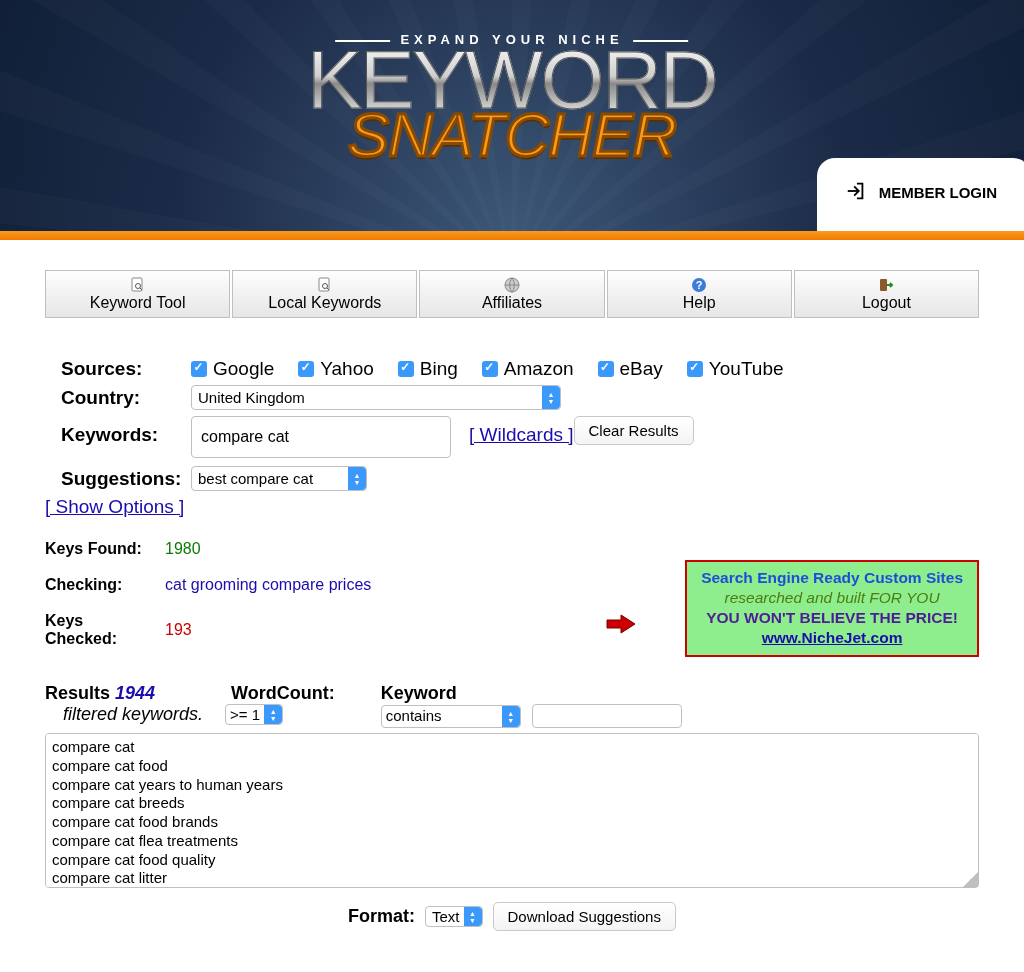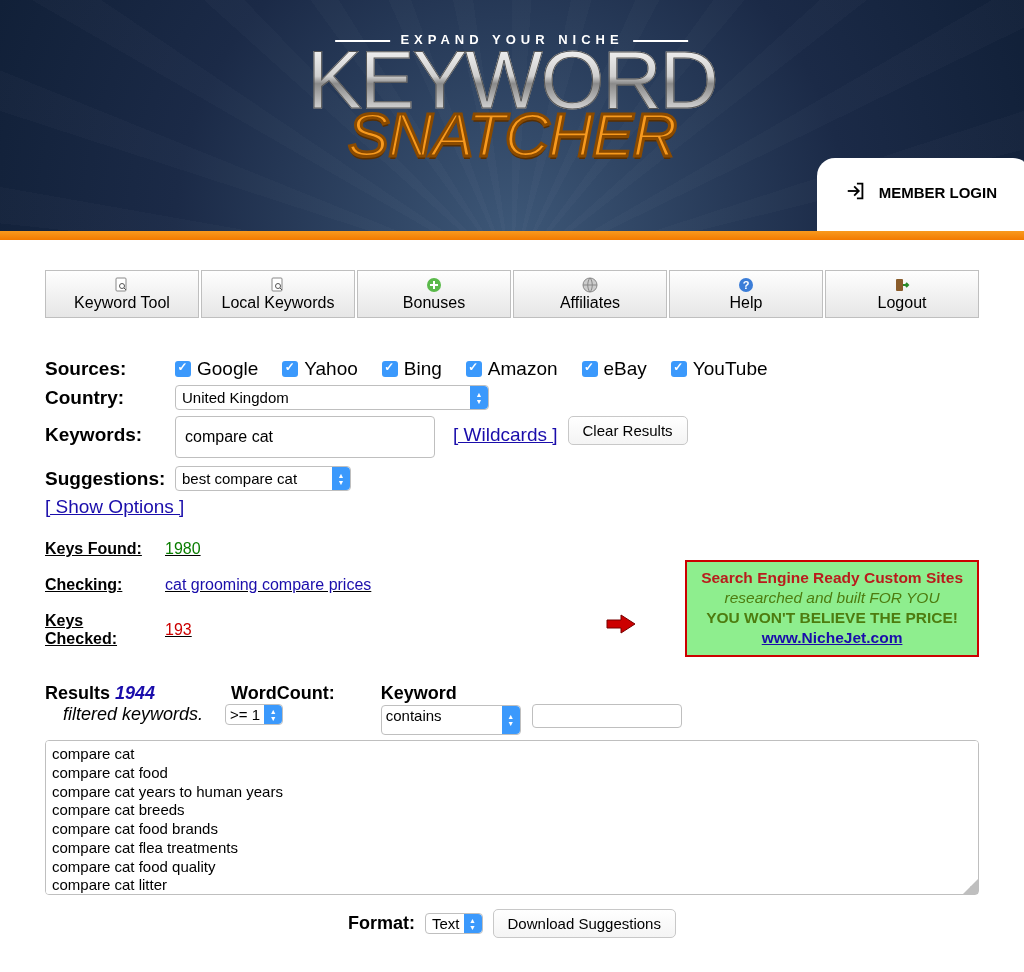--- a/index.html
+++ b/index.html
@@ -19,40 +19,40 @@
     -webkit-text-stroke:3px #8a4a00;letter-spacing:-1px;font-style:italic;margin-top:-8px;
     text-shadow:0 3px 0 #5a2f00;}
   .login-tab{position:absolute;right:-7px;bottom:-24px;background:#fff;padding:22px 34px 50px 28px;border-radius:18px 18px 0 0;display:flex;align-items:center;gap:12px;font-weight:bold;font-size:15px;}
   .login-icon svg{width:22px;height:22px;}
   .nav-row{display:flex;gap:2px;margin:30px 45px 0;}
   .nav-btn{flex:1;border:1px solid #bfbfbf;background:linear-gradient(#fefefe,#e6e6e6);padding:6px 0 5px;text-align:center;cursor:pointer;}
   .nav-btn .ic{display:block;margin:0 auto 1px;width:16px;height:16px;}
   .nav-btn span{font-size:16px;}
   .panel{margin:40px 45px 10px;}
   .row{display:flex;align-items:center;margin-bottom:5px;}
-  .lbl{font-weight:bold;width:130px;font-size:19px;}
+  .lbl{font-weight:bold;width:130px;font-size:19px;margin-left:16px;}
   .cb{display:inline-flex;align-items:center;margin-right:24px;font-size:19px;}
   .cb input{appearance:none;width:16px;height:16px;border-radius:3px;background:#3b99fc;margin-right:6px;position:relative;}
   .cb input:checked::after{content:"✓";color:#fff;font-size:12px;position:absolute;left:2.5px;top:-1px;font-weight:bold;}
   select.mac, .sel-wrap{border:1px solid #bfbfbf;border-radius:4px;padding:3px 20px 3px 6px;font-size:15px;background:#fff;position:relative;}
   .sel-wrap{display:inline-flex;align-items:center;background:#fff;}
   .sel-arrow{position:absolute;right:0;top:0;bottom:0;width:18px;background:#3b99fc;border-radius:0 4px 4px 0;color:#fff;font-size:7px;display:flex;flex-direction:column;align-items:center;justify-content:center;gap:0;}
   input[type=text],textarea{border:1px solid #bfbfbf;border-radius:4px;padding:6px 9px;font-size:16px;font-family:inherit;}
   .link{color:#1a0dab;text-decoration:underline;font-size:19px;}
   .btn{border:1px solid #c8c8c8;border-radius:5px;background:linear-gradient(#fff,#f4f4f4);padding:5px 14px;font-size:15px;cursor:pointer;}
   .status-block{display:flex;align-items:flex-start;gap:24px;margin-top:22px;}
-  .status-tbl .srow{display:flex;margin-bottom:18px;align-items:center;text-decoration:underline;}
+  .status-tbl .srow{display:flex;margin-bottom:18px;align-items:center;}
   .status-tbl .slbl{font-weight:bold;width:120px;font-size:16px;}
   .green{color:#0a7d00;}
   .blue{color:#1a0dab;}
   .red{color:#cc0000;}
   .promo{margin-left:auto;border:2px solid #cc0000;background:#8eee8e;padding:6px 14px;text-align:center;font-weight:bold;font-size:15.5px;line-height:1.3;}
-  .promo .t1{color:#b91c1c;}
+  .promo .t1{color:#1d4ed8;}
   .promo .t2{font-style:italic;color:#4d7c0f;font-weight:normal;}
-  .promo .t3{color:#4d7c0f;}
+  .promo .t3{color:#4c1d95;}
   .promo a{color:#1a0dab;}
   .arrow-icon{width:32px;height:22px;align-self:center;}
   .results-hdr{display:flex;align-items:flex-start;gap:6px;margin-top:18px;margin-bottom:5px;font-size:18px;}
   .results-hdr .rh1{font-weight:bold;}
   .results-hdr .rh2{font-weight:bold;font-style:italic;color:#1a0dab;}
   .results-hdr .fk{font-style:italic;margin-left:18px;}
   .results-hdr .wc{font-weight:bold;margin-left:6px;}
   .results-hdr .kwh{font-weight:bold;margin-left:18px;}
   .results-box{width:100%;height:155px;resize:vertical;font-size:15px;line-height:1.25;padding:4px 6px;}
   .format-row{display:flex;align-items:center;gap:10px;margin-top:10px;font-size:18px;justify-content:center;}
@@ -92,27 +92,20 @@
   <div class="nav-btn">
     <svg class="ic" viewBox="0 0 16 16">
         <rect x="2" y="1" width="10" height="13" rx="1" fill="#fff" stroke="#888"></rect>
         <circle cx="8" cy="9" r="2.5" fill="none" stroke="#555"></circle>
         <line x1="10" y1="11" x2="12" y2="13" stroke="#555"></line>
       </svg>
     <span>Local Keywords</span>
   </div>
   <div class="nav-btn">
     <svg class="ic" viewBox="0 0 16 16">
-        <circle cx="8" cy="8" r="7" fill="#5ab94a"></circle>
-        <path d="M8 4v8M4 8h8" stroke="#fff" stroke-width="2"></path>
-      </svg>
-    <span>Bonuses</span>
-  </div>
-  <div class="nav-btn">
-    <svg class="ic" viewBox="0 0 16 16">
         <circle cx="8" cy="8" r="7" fill="#ccc" stroke="#888"></circle>
         <path d="M1 8h14M8 1c3 3 3 11 0 14M8 1c-3 3-3 11 0 14" fill="none" stroke="#888"></path>
       </svg>
     <span>Affiliates</span>
   </div>
   <div class="nav-btn">
     <svg class="ic" viewBox="0 0 16 16">
         <circle cx="8" cy="8" r="7" fill="#3b7dd8"></circle>
         <text x="8" y="12" text-anchor="middle" font-size="11" fill="#fff" font-weight="bold">?</text>
       </svg>
@@ -154,32 +147,32 @@
       </label>
     <label class="cb">
         <input type="checkbox" checked="" style="">
         <span>YouTube</span>
       </label>
   </div>
 
   
   <div class="row">
     <div class="lbl">Country:</div>
-    <div class="sel-wrap" style="width:314px">
+    <div class="sel-wrap" style="width:370px">
       <span>United Kingdom</span>
       <span class="sel-arrow">▲<br>▼</span>
     </div>
   </div>
 
   
   <div class="row" style="align-items:flex-start;margin-top:6px">
     <div class="lbl" style="margin-top:8px">Keywords:</div>
     <input type="text" style="width: 260px; height: 42px;" value="compare cat">
     <a href="#" class="link" style="margin:8px 0 0 18px">[ Wildcards ]</a>
-    <button class="btn" style="margin-left:10px">Clear Results</button>
+    <button class="btn" style="">Clear Results</button>
   </div>
 
   
   <div class="row" style="margin-top:8px">
     <div class="lbl">Suggestions:</div>
     <div class="sel-wrap" style="width:176px">
       <span>best compare cat</span>
       <span class="sel-arrow">▲<br>▼</span>
     </div>
   </div>
@@ -221,21 +214,21 @@
     </div>
     <div style="margin-left:16px">
       <span class="wc">WordCount:</span><br>
       <span class="sel-wrap" style="padding:1px 22px 1px 4px;font-size:15px">
         <span>&gt;= 1</span>
         <span class="sel-arrow">▲<br>▼</span>
       </span>
     </div>
     <div style="margin-left:40px">
       <span class="kwh" style="margin-left:0">Keyword</span><br>
-      <span class="sel-wrap" style="padding:1px 22px 10px 4px;font-size:15px;width:140px">
+      <span class="sel-wrap" style="padding:1px 22px 3px 4px;font-size:15px;width:140px">
         <span>contains</span>
         <span class="sel-arrow">▲<br>▼</span>
       </span>
       <input type="text" style="width: 150px; padding: 2px 6px; margin-left: 6px;" value="">
     </div>
   </div>
 
   <textarea class="results-box" style="">compare cat
 compare cat food
 compare cat years to human years

